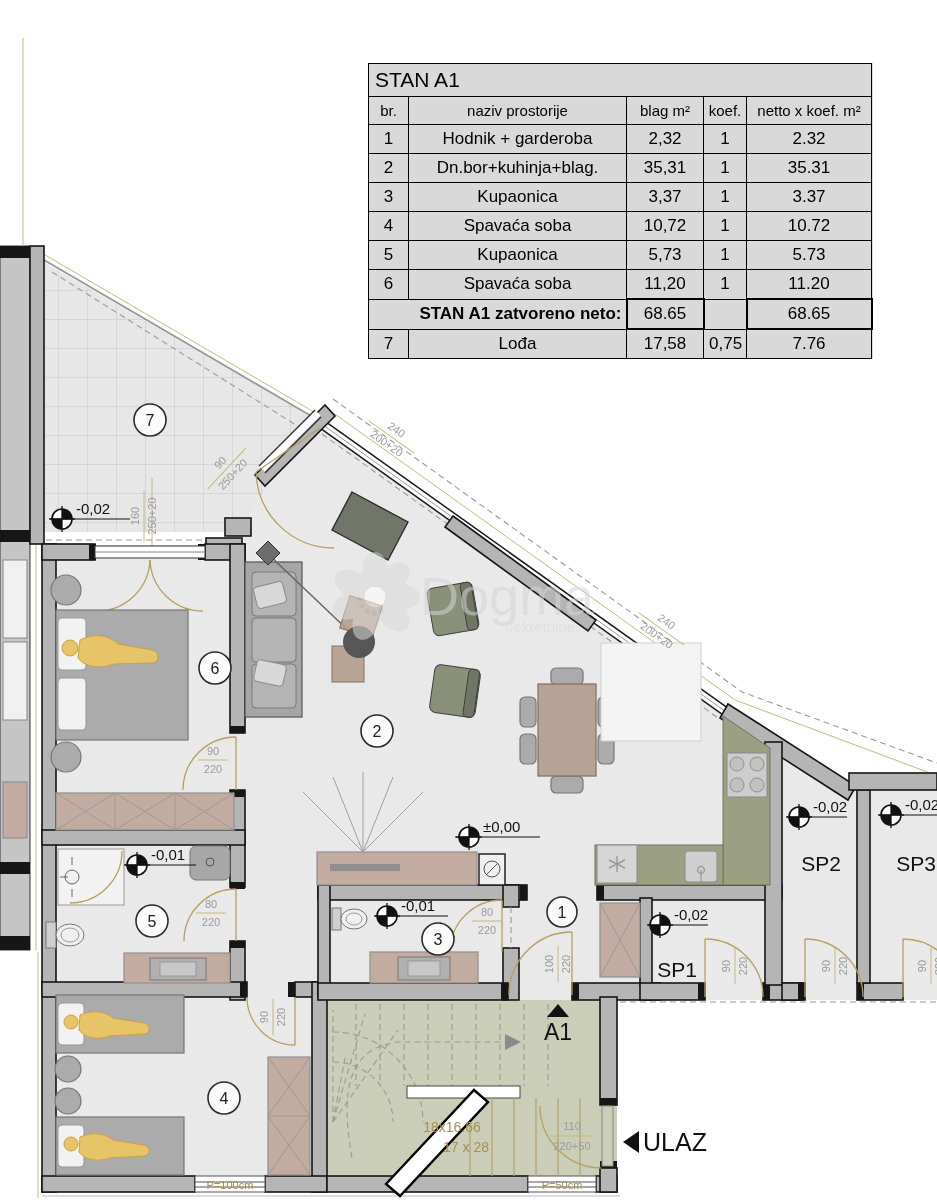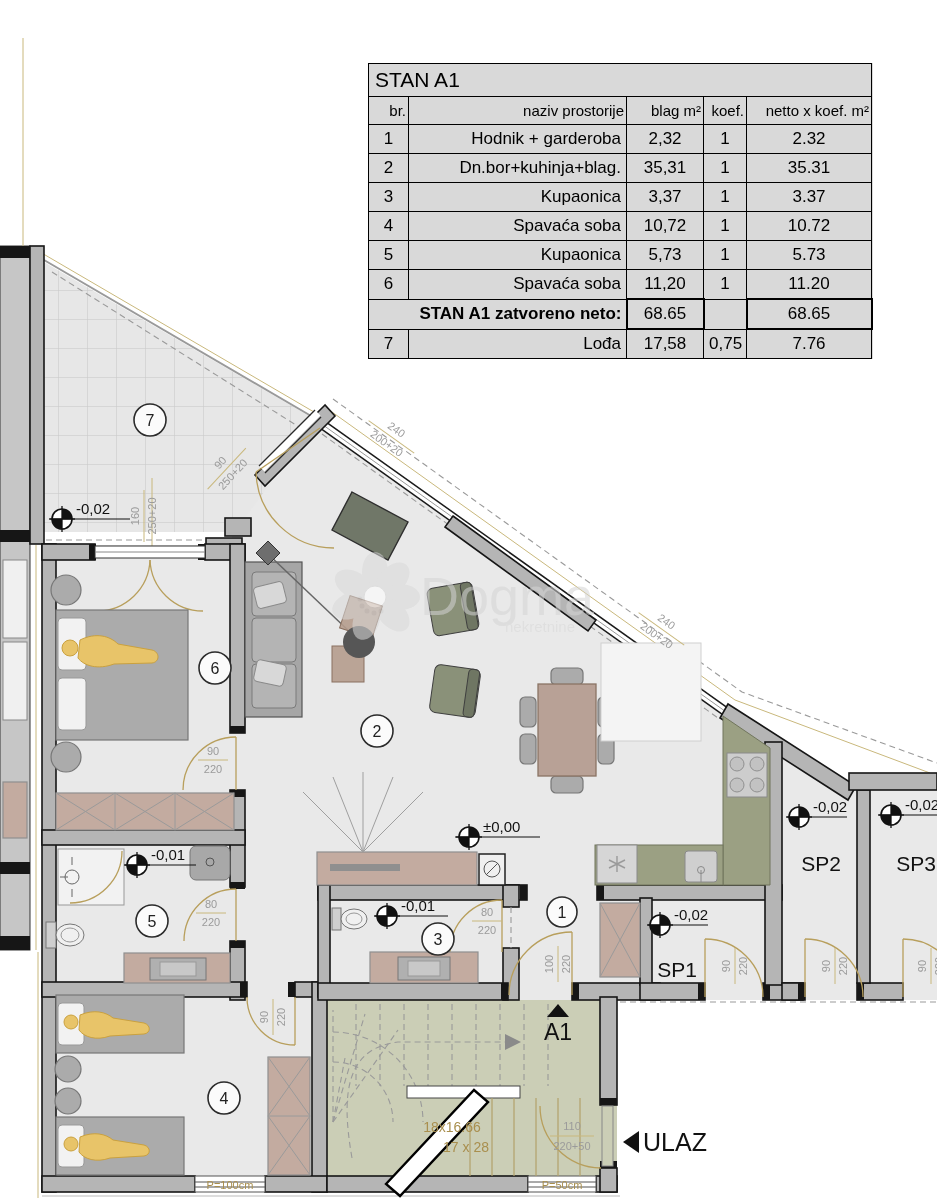--- a/index.html
+++ b/index.html
@@ -25,23 +25,23 @@
   .furn-gray{fill:#ababab;stroke:#777;stroke-width:1.2;}
   .olive{fill:#9ba083;stroke:#70755c;stroke-width:1;}
   .xline{stroke:#9a9a9a;stroke-width:1;}
 
   
   #area-table{position:absolute;left:368px;top:63px;border-collapse:collapse;
     background:#d9d9d9;color:#000;table-layout:fixed;width:503px;}
   #area-table td{border:1.5px solid #000;font-size:17px;padding:1px 5px;height:26px;
     overflow:hidden;white-space:nowrap;}
   #area-table .title-cell{font-size:21px;height:30px;padding-left:6px;}
-  #area-table .hdr{font-size:15px;text-align:right;height:25px;padding:1px 2px;}
+  #area-table .hdr{font-size:15px;text-align:center;height:25px;padding:1px 2px;}
   #area-table .num{text-align:center;}
-  #area-table .nm{text-align:right;}
+  #area-table .nm{text-align:center;}
   #area-table .sum-label{text-align:right;padding-right:4px;font-weight:bold;}
   #area-table .box{border:2.5px solid #000;}
 </style>
 </head>
 <body>
 
 <div id="stage">
 
 <svg id="plan-svg" width="937" height="1200" viewBox="0 0 937 1200">
   <defs>

